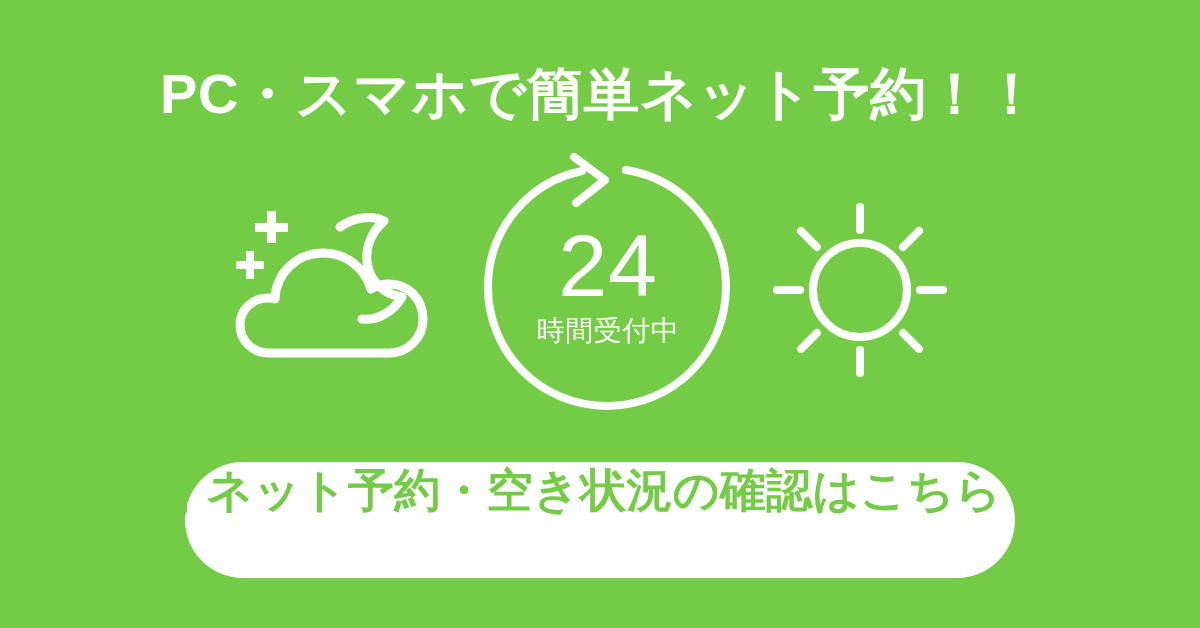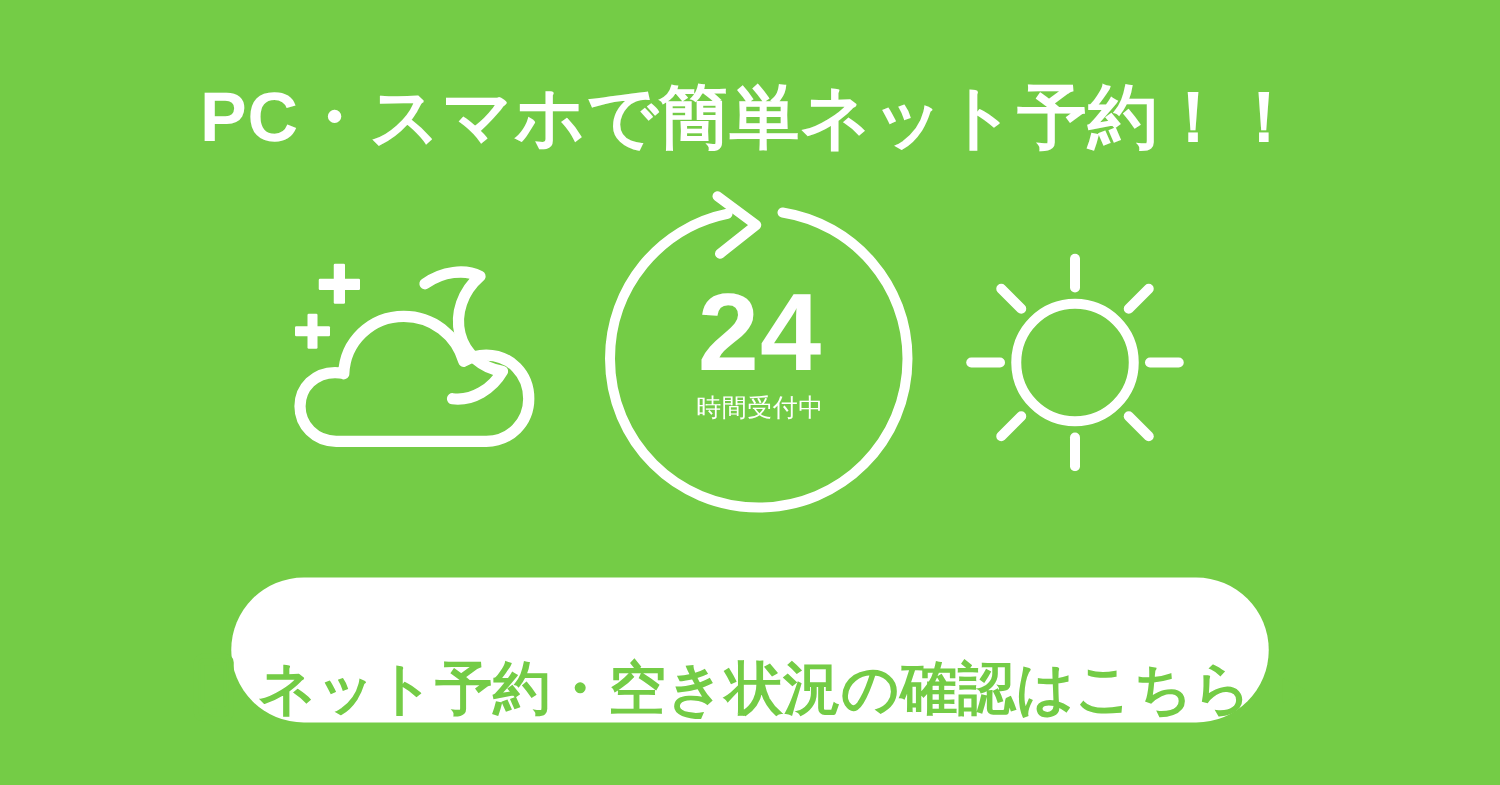--- a/index.html
+++ b/index.html
@@ -65,49 +65,49 @@
     height: 175px;
   }
   .icon-clock .clock-num {
     position: absolute;
     left: 0;
     top: 72px;
     width: 260px;
     text-align: center;
     color: #ffffff;
     font-size: 88px;
-    font-weight: 700;
+    font-weight: 400;
     line-height: 1;
     letter-spacing: 0.01em;
   }
   .icon-clock .clock-label {
     position: absolute;
     left: 0;
     top: 167px;
     width: 260px;
     text-align: center;
     color: #ffffff;
-    font-size: 20px;
+    font-size: 28px;
     font-weight: 500;
     line-height: 1;
     letter-spacing: 0.02em;
     white-space: nowrap;
   }
 
   
   .cta {
     position: absolute;
     left: 185px;
     top: 462px;
     width: 830px;
     height: 116px;
     background: #ffffff;
     border-radius: 58px;
     display: flex;
-    align-items: flex-end;
+    align-items: flex-start;
     justify-content: center;
     text-decoration: none;
     box-sizing: border-box;
   }
   .cta-inner {
     display: flex;
     align-items: center;
     gap: 18px;
   }
   .cta-phone {

